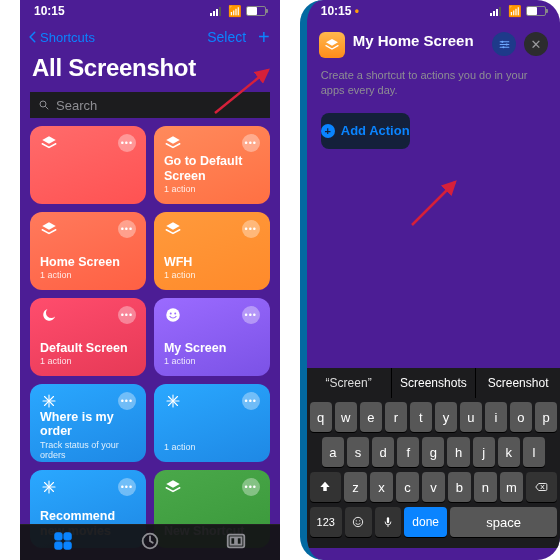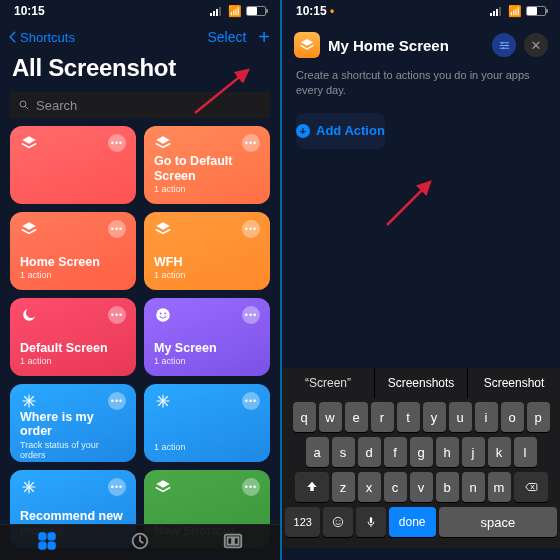--- a/index.html
+++ b/index.html
@@ -1,19 +1,19 @@
 <!DOCTYPE html>
 <html><head>
 <meta charset="utf-8">
 <style>
   * { margin: 0; padding: 0; box-sizing: border-box; font-family: -apple-system, "SF Pro Text", "Helvetica Neue", Arial, sans-serif; -webkit-font-smoothing: antialiased; }
   body { background: #fff; width: 560px; height: 560px; overflow: hidden; }
   .stage { display: flex; width: 560px; height: 560px; background: #fff; }
-  .phone { width: 280px; height: 560px; background: #0f172a; color: #fff; position: relative; overflow: hidden; }
-  .phone + .phone { border-left: 2px solid #0369a1; }
+  .phone { width: 280px; height: 560px; background: #4c1d95; color: #fff; position: relative; overflow: hidden; margin-left: 20px; }
+  .phone + .phone { border-left: 7px solid #0369a1; border-radius: 23px; }
 
   
   .status { height: 22px; display: flex; align-items: center; justify-content: space-between; padding: 0 14px; font-size: 12px; font-weight: 600; }
   .status-right { display: flex; align-items: center; gap: 4px; }
   .sig { width: 14px; height: 9px; display: inline-flex; align-items: flex-end; gap: 1px; }
   .sig i { width: 2px; background: #fff; display: inline-block; }
   .sig i:nth-child(1){height:3px}.sig i:nth-child(2){height:5px}.sig i:nth-child(3){height:7px}.sig i:nth-child(4){height:9px;background:#555}
   .wifi { font-size: 11px; }
   .batt { width: 20px; height: 10px; border: 1px solid #888; border-radius: 2px; position: relative; }
   .batt::after { content: ''; position: absolute; right: -3px; top: 2px; width: 2px; height: 4px; background: #888; border-radius: 0 1px 1px 0;}
@@ -43,21 +43,21 @@
   .tabbar { position: absolute; bottom: 0; left: 0; right: 0; height: 36px; background: rgba(20,20,22,0.95); display: flex; justify-content: space-around; align-items: center; border-top: 1px solid #222; }
   .tab svg { width: 22px; height: 22px; }
   .tab.active svg { fill:#0a84ff; stroke:#0a84ff; }
   .tab svg { fill:#8e8e93; stroke:#8e8e93; }
 
   
   .arrow { position: absolute; pointer-events: none; }
   .arrow svg { overflow: visible; }
 
   
-  .editor-head { display:flex; align-items:center; gap:8px; padding: 10px 12px 4px; }
+  .editor-head { display:flex; align-items:flex-start; gap:8px; padding: 10px 12px 4px; }
   .app-icon { width:26px; height:26px; border-radius:6px; background:linear-gradient(180deg,#ffb84d,#ff8c1a); display:flex; align-items:center; justify-content:center; }
   .app-icon svg { width:16px; height:16px; }
   .editor-title { flex: 1; font-size: 15px; font-weight: 600; }
   .circ-btn { width:24px; height:24px; border-radius:50%; display:flex; align-items:center; justify-content:center; }
   .circ-blue { background:#1e3a8a; }
   .circ-gray { background:#2c2c2e; color:#9a9a9e; font-size:13px; }
   .circ-blue svg { width:13px; height:13px; }
 
   .hint { font-size:11px; color:#8e8e93; padding: 6px 14px 10px; line-height:1.4; }
 

